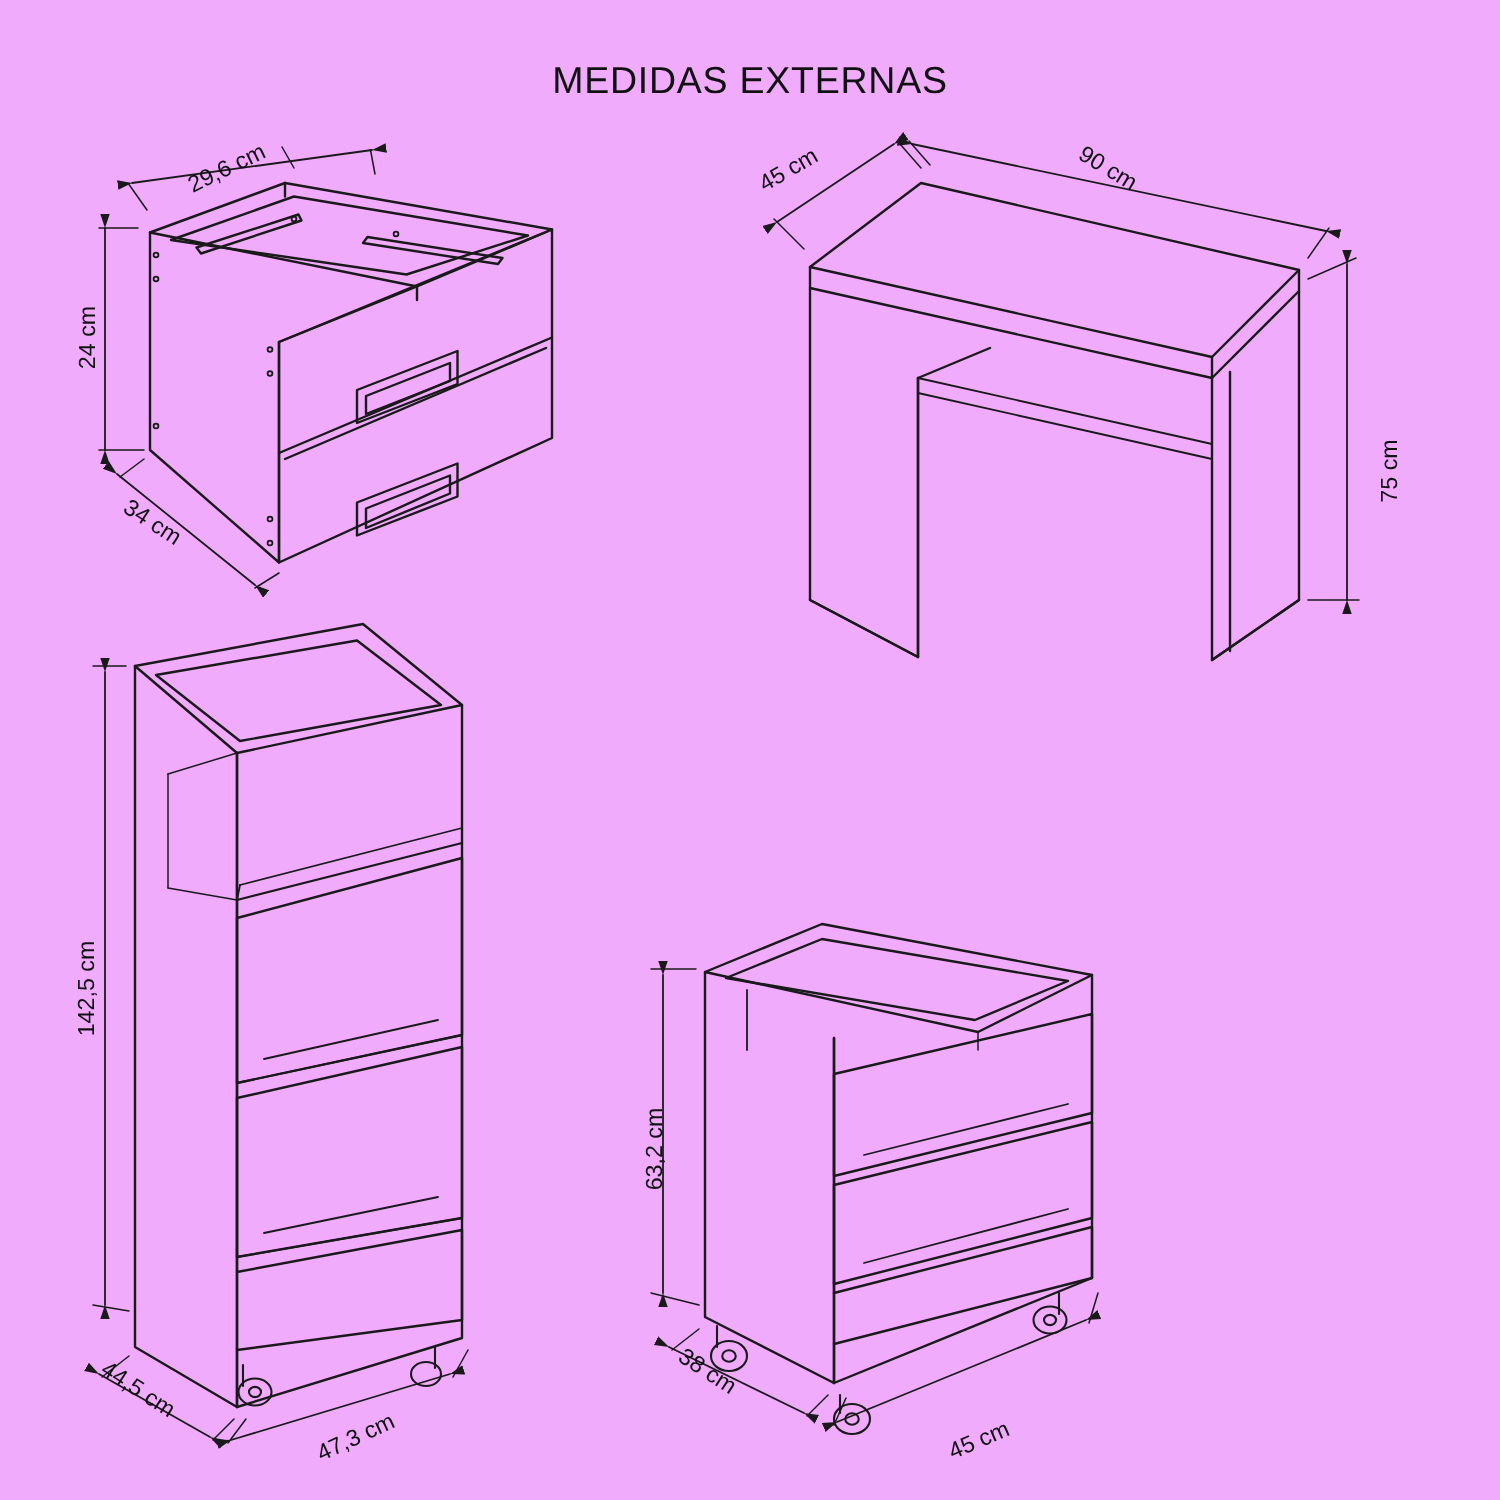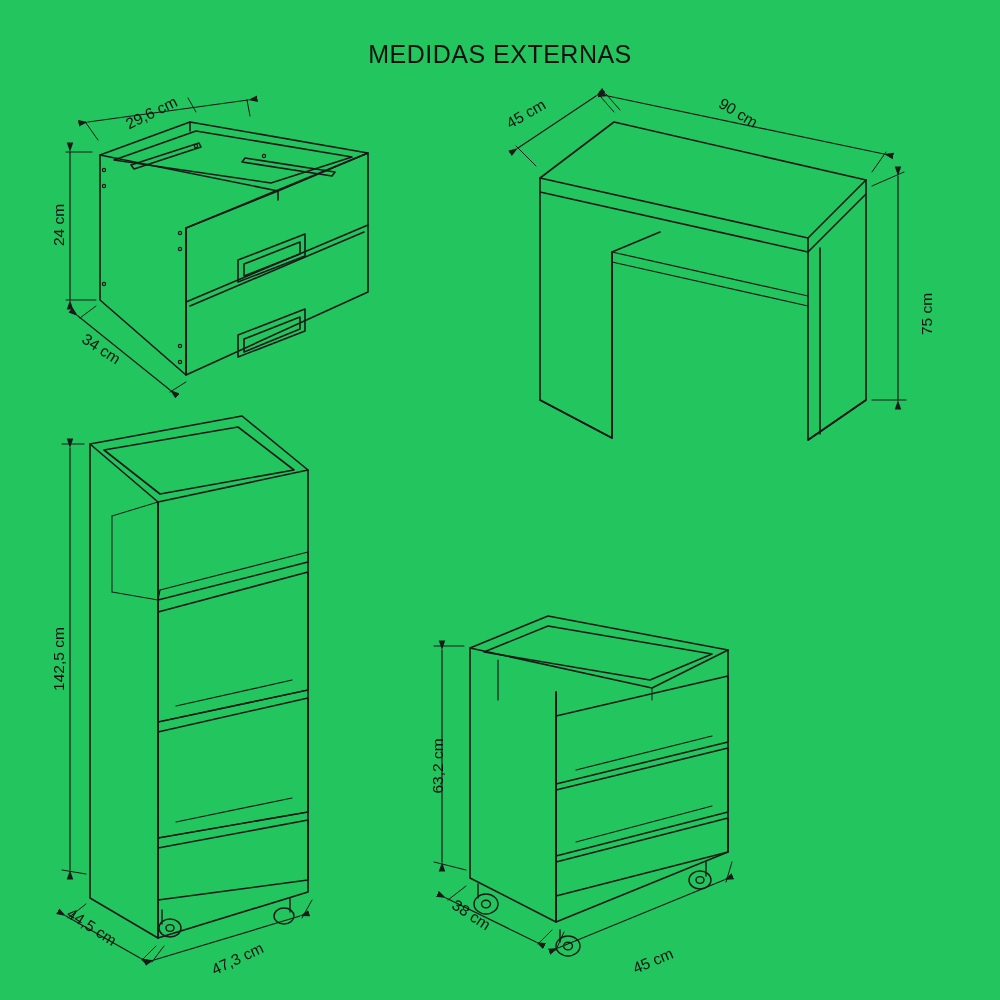--- a/index.html
+++ b/index.html
@@ -8,21 +8,21 @@
     background: #ffffff;
   }
   body {
     font-family: "Liberation Sans", sans-serif;
     color: #1a1a1a;
   }
   #page {
     position: relative;
     width: 1000px;
     height: 1000px;
-    background: #22c55e;
+    background: #f0abfc;
     overflow: hidden;
   }
   #title {
     position: absolute;
     top: 40px;
     left: 0;
     width: 1000px;
     text-align: center;
     font-size: 25px;
     letter-spacing: 0.5px;

